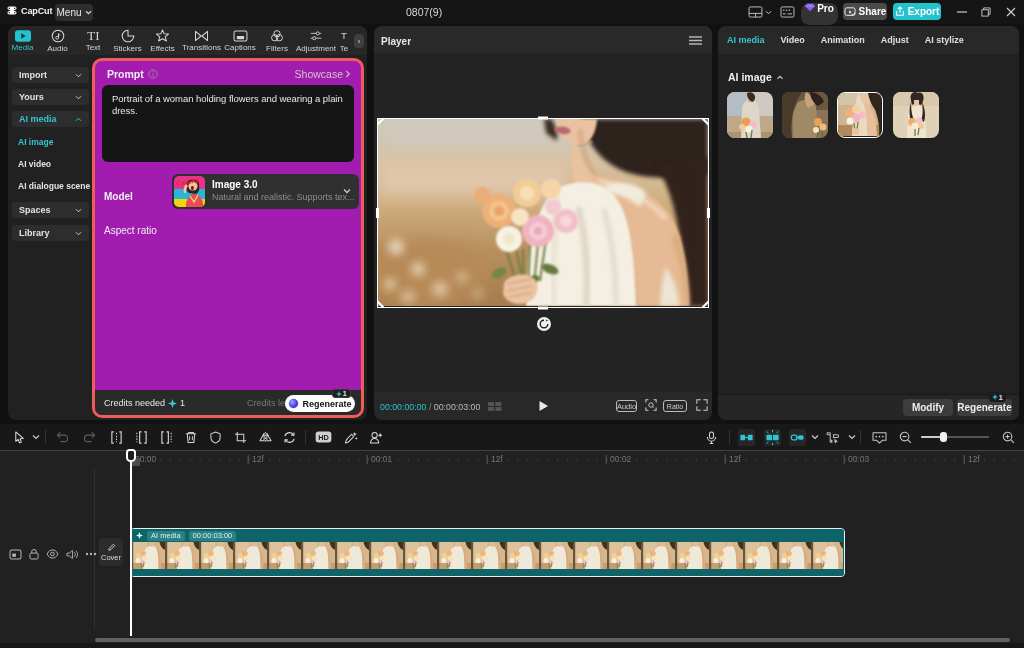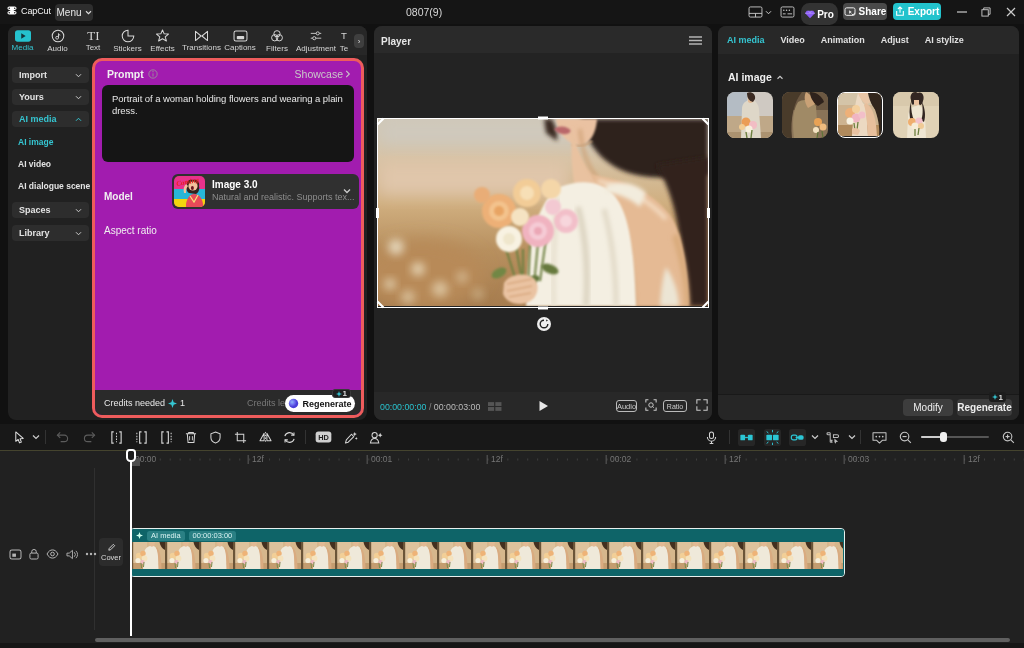--- a/index.html
+++ b/index.html
@@ -3,25 +3,25 @@
 <meta charset="utf-8">
 <style>
 * { margin:0; padding:0; box-sizing:border-box; }
 html,body { width:1024px; height:648px; overflow:hidden; background:#121212; font-family:"Liberation Sans", sans-serif; }
 #app { position:relative; width:1024px; height:648px; background:#111111; }
 .abs { position:absolute; }
 svg { display:block; }
 
 
 #titlebar { position:absolute; left:0; top:0; width:1024px; height:24px; background:#151515; }
-#logo { position:absolute; left:6px; top:5px; display:flex; align-items:center; gap:3px; color:#f5f5f5; font-size:9px; font-weight:normal; letter-spacing:-.1px; }
+#logo { position:absolute; left:6px; top:5px; display:flex; align-items:center; gap:3px; color:#f5f5f5; font-size:9px; font-weight:bold; letter-spacing:-.1px; }
 #menubtn { position:absolute; left:55px; top:4px; width:38px; height:17px; background:#2e2e2e; border-radius:4px; color:#e8e8e8; font-size:10px; display:flex; align-items:center; justify-content:center; gap:3px; }
 #doctitle { position:absolute; left:406px; top:6px; color:#d8d8d8; font-size:10.5px; }
 .tb-ico { position:absolute; top:4px; height:16px; display:flex; align-items:center; color:#c9c9c9; }
-#btn-pro { position:absolute; left:801px; top:3px; width:37px; height:22px; background:#333; border-radius:8.5px; color:#fff; font-size:10px; font-weight:bold; display:flex; align-items:center; justify-content:center; gap:2px; }
+#btn-pro { position:absolute; left:801px; top:3px; width:37px; height:22px; background:#333; border-radius:8.5px; color:#fff; font-size:10px; font-weight:bold; display:flex; justify-content:center; gap:2px; }
 #btn-share { position:absolute; left:843px; top:3px; width:44px; height:17px; background:#4a4a4a; border-radius:4px; color:#fff; font-size:10px; font-weight:bold; display:flex; align-items:center; justify-content:center; gap:3px; }
 #btn-export { position:absolute; left:893px; top:3px; width:48px; height:17px; background:#22c3cd; border-radius:4px; color:#fff; font-size:10px; font-weight:bold; display:flex; align-items:center; justify-content:center; gap:3px; }
 
 
 #left-panel { position:absolute; left:8px; top:26px; width:359px; height:394px; background:#212121; border-radius:8px; }
 #tabbar { position:absolute; left:0; top:0; width:359px; height:29px; background:#272727; border-radius:8px 8px 0 0; display:flex; align-items:center; padding-left:0; overflow:hidden; }
 .tab { width:30px; display:flex; flex-direction:column; align-items:center; gap:1px; color:#d6d6d6; font-size:9px; flex:none; }
 .tab .lbl { white-space:nowrap; font-size:8px; }
 .tab.active { color:#35c5d1; }
 #tab-more { position:absolute; left:346px; top:8px; width:10px; height:14px; background:#3f3f3f; border-radius:4px; color:#ddd; display:flex; align-items:center; justify-content:center; font-size:8px; }
@@ -59,21 +59,21 @@
 #timecode { position:absolute; left:6px; top:10px; font-size:8.8px; color:#29c2ce; }
 #timecode .sep { color:#888; } #timecode .tot { color:#bbb; }
 
 
 #right-panel { position:absolute; left:718px; top:26px; width:301px; height:394px; background:#212121; border-radius:8px; }
 #right-tabs { position:absolute; left:0; top:0; width:301px; height:28px; background:#282828; border-radius:8px 8px 0 0; display:flex; align-items:center; gap:16px; padding-left:9px; color:#e0e0e0; font-size:9px; font-weight:bold; }
 #ai-image-lbl { position:absolute; left:10px; top:45px; color:#f0f0f0; font-size:10.5px; font-weight:bold; display:flex; align-items:center; gap:4px; }
 .thumb { position:absolute; top:66px; width:46px; height:46px; border-radius:8px; overflow:hidden; }
 .thumb.sel { border:1.5px solid #fff; }
 #right-foot { position:absolute; left:0; bottom:0; width:301px; height:26px; background:#262626; border-radius:0 0 8px 8px; border-top:1px solid #191919; }
-#btn-modify { position:absolute; right:66px; top:4px; width:50px; height:17px; background:#3d3d3d; border-radius:4px; color:#eee; font-size:10px; font-weight:normal; display:flex; align-items:center; justify-content:center; }
+#btn-modify { position:absolute; right:66px; top:4px; width:50px; height:17px; background:#3d3d3d; border-radius:4px; color:#eee; font-size:10px; font-weight:bold; display:flex; align-items:center; justify-content:center; }
 #btn-regen2 { position:absolute; right:7px; top:4px; width:55px; height:17px; background:#3d3d3d; border-radius:4px; color:#eee; font-size:10px; font-weight:bold; display:flex; align-items:center; justify-content:center; }
 #regen2-badge { position:absolute; right:6px; top:-7px; background:#1c1c1c; border-radius:3px; color:#ddd; font-size:8px; padding:0 3px; height:10px; display:flex; align-items:center; gap:1px; }
 
 
 #toolbar { position:absolute; left:0; top:424px; width:1024px; height:26px; background:#181818; }
 .tool { position:absolute; top:4px; width:18px; height:18px; display:flex; align-items:center; justify-content:center; }
 .tdiv { position:absolute; top:6px; width:1px; height:14px; background:#333; }
 
 
 #timeline { position:absolute; left:0; top:450px; width:1024px; height:198px; background:#212121; border-top:1px solid #45442e; }

